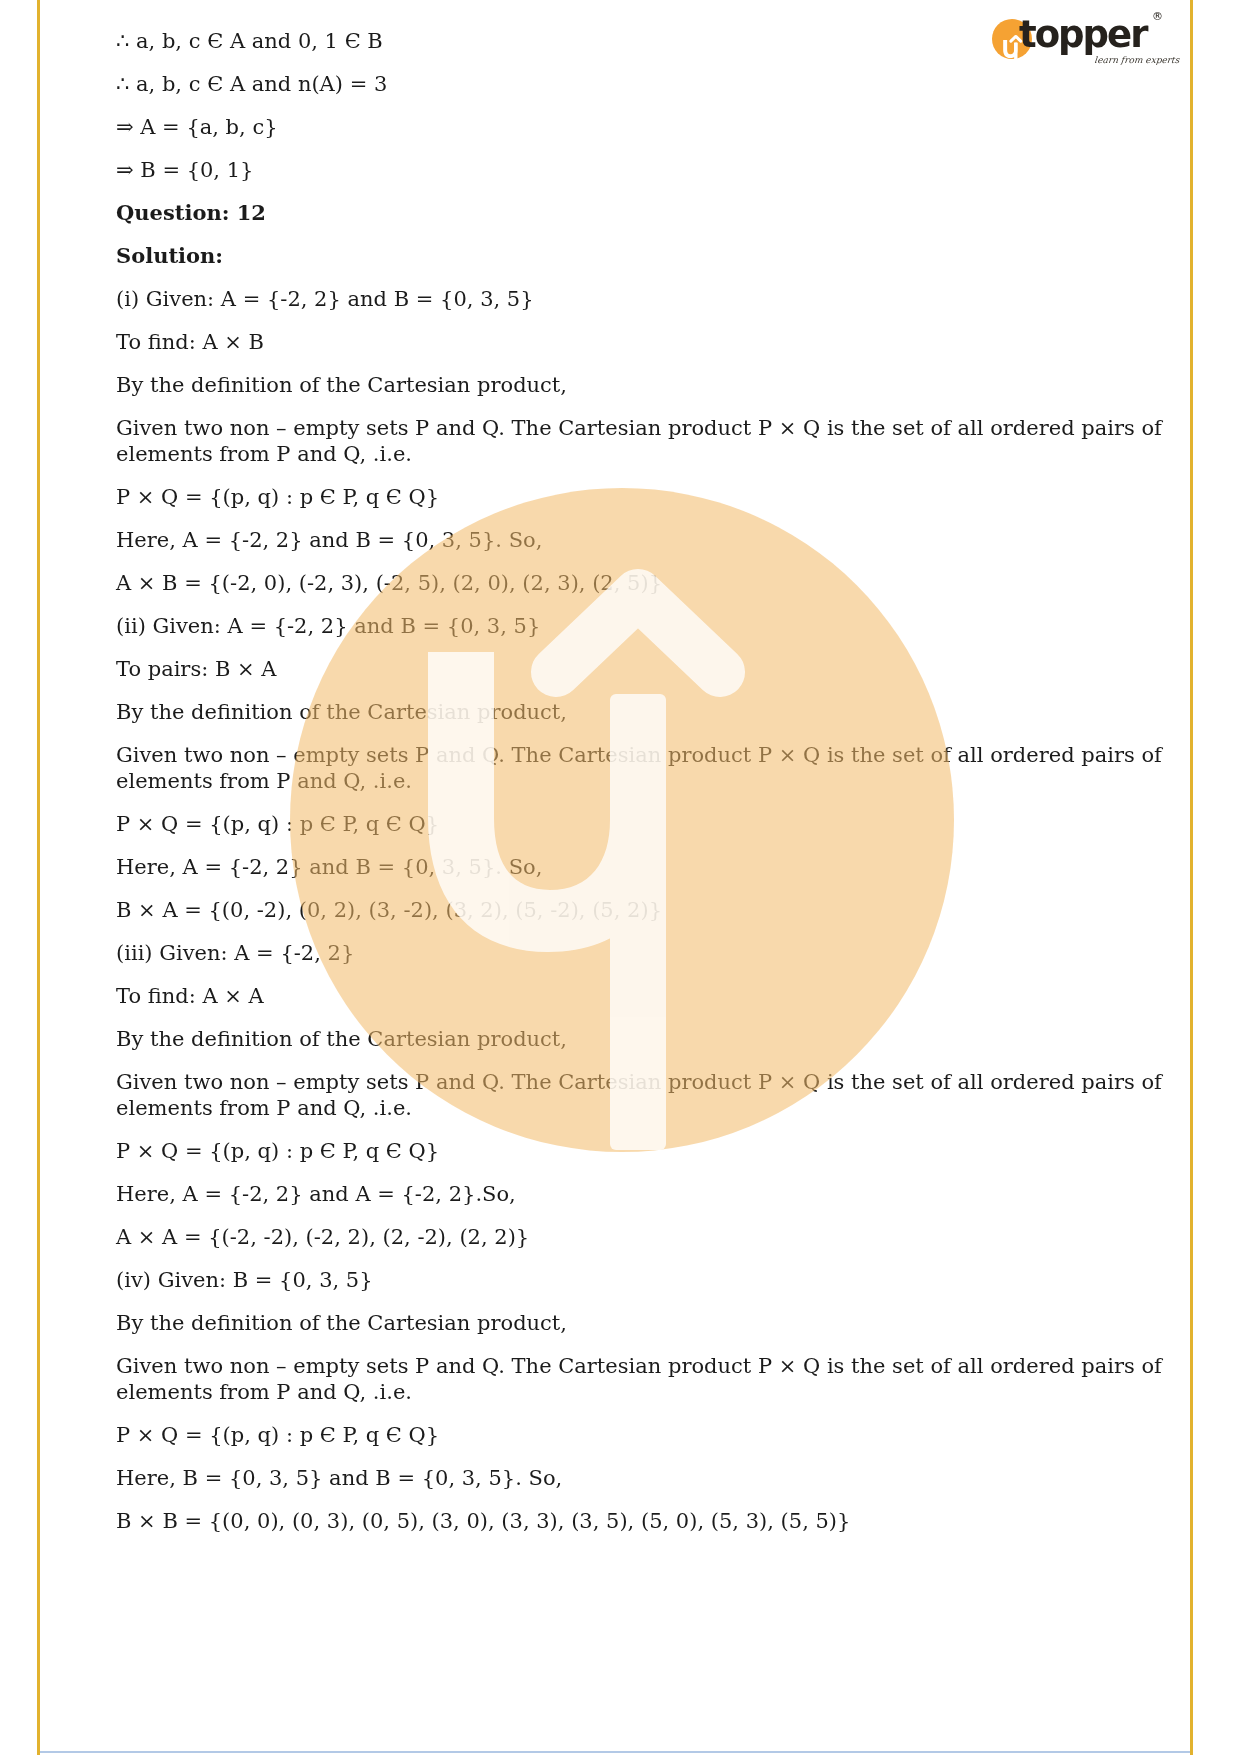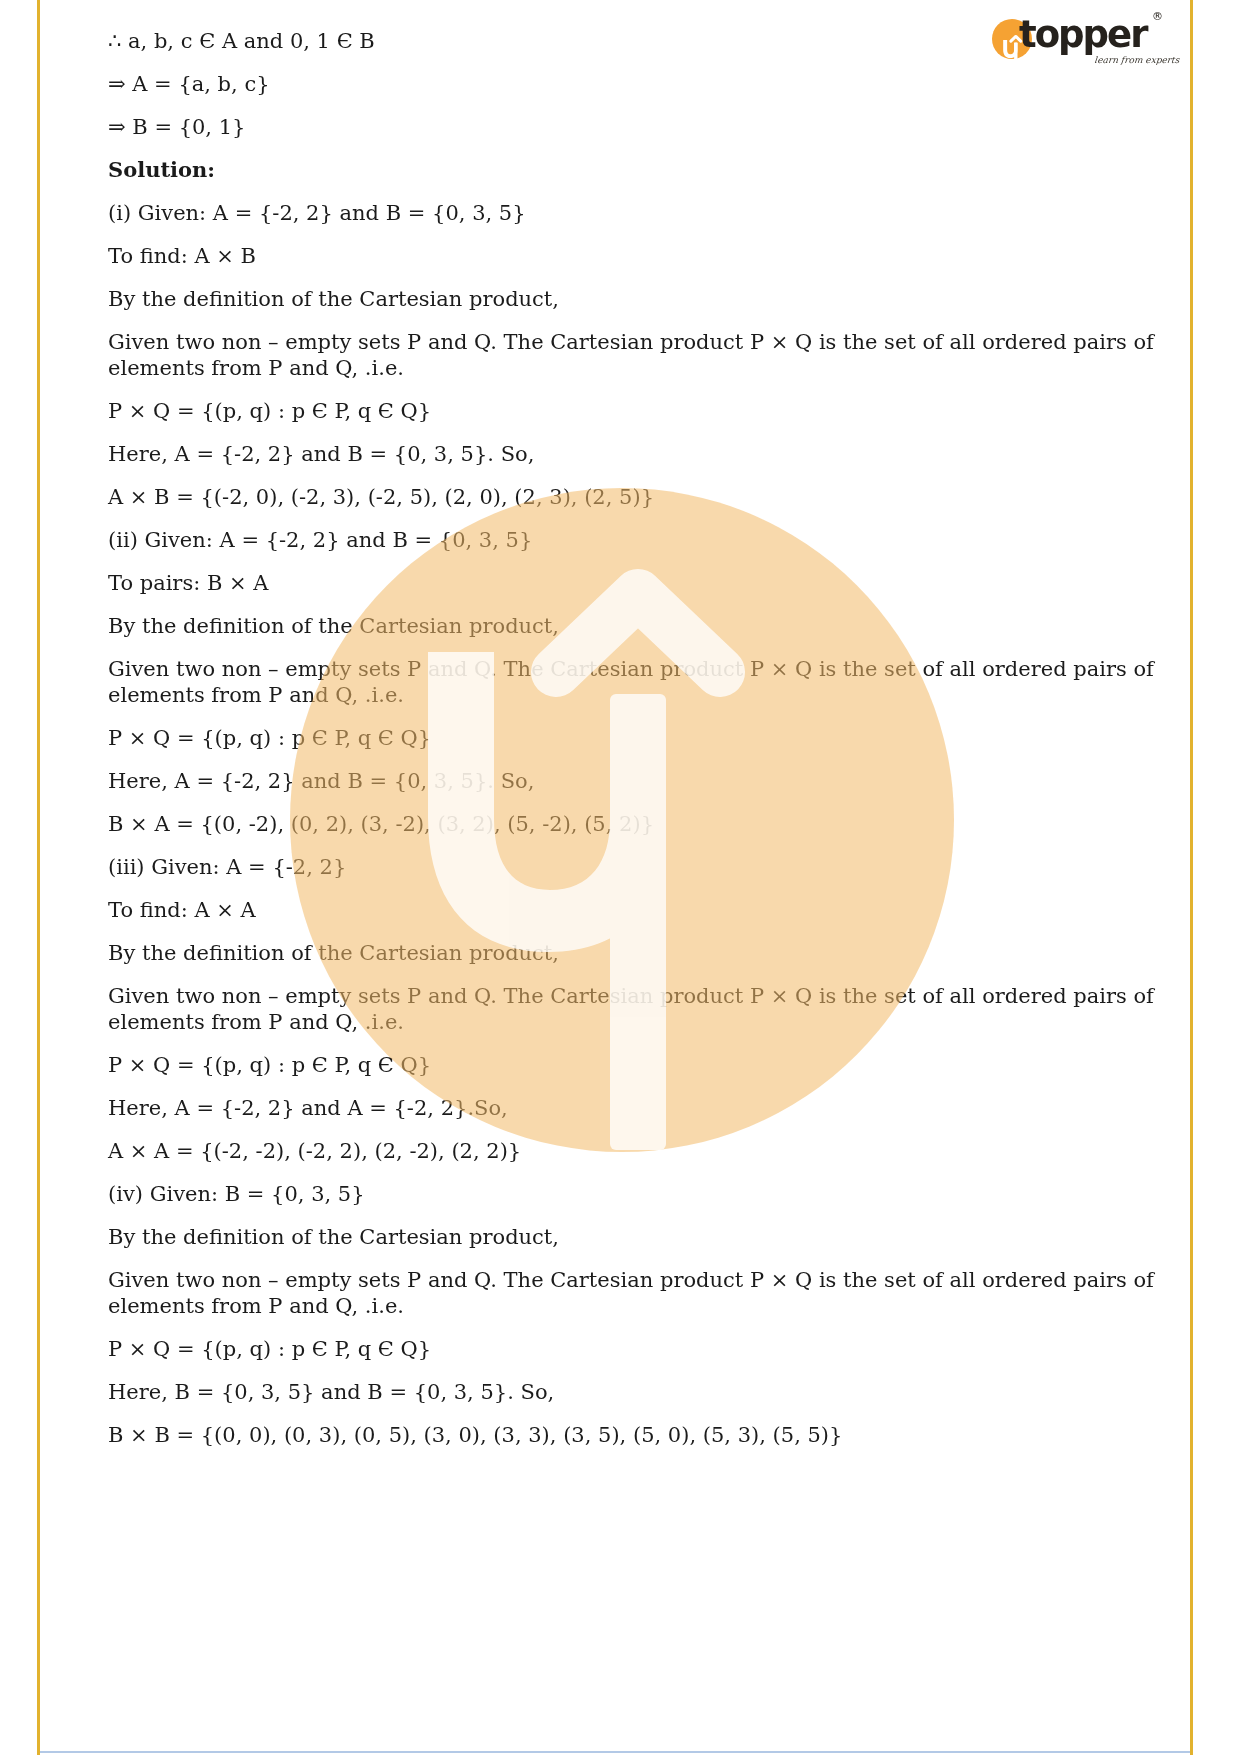--- a/index.html
+++ b/index.html
@@ -36,21 +36,21 @@
     font-family:"DejaVu Serif",serif;font-style:italic;
     font-size:9px;color:#3a362f;text-align:right;transform:skewX(-8deg);
     white-space:nowrap;
   }
 
   
   .content{
     position:absolute;left:108px;top:28px;width:1012px;
     font-size:21px;line-height:26px;color:#1b1b1b;
   }
-  .para{margin:0 0 17px 0;}
+  .para{margin:0 0 17px 8px;}
   .para.bold{font-weight:bold;}
   .line{white-space:pre;}
 
   
   .watermark{
     position:absolute;left:0;top:0;pointer-events:none;
   }
   .footer-rule{
     position:absolute;left:40px;top:1751px;width:1150px;height:2px;
   }
@@ -75,24 +75,30 @@
     <span class="logo-word">topper</span>
     <span class="logo-reg">®</span>
     <span class="logo-tagline">learn from experts</span>
   </div>
 
   <div class="content" style="color: rgb(27, 27, 27);">
       <div class="para">
         <div class="line">∴ a, b, c Є A and 0, 1 Є B</div>
       </div>
       <div class="para">
+        <div class="line">∴ a, b, c Є A and n(A) = 3</div>
+      </div>
+      <div class="para">
         <div class="line">⇒ A = {a, b, c}</div>
       </div>
       <div class="para">
         <div class="line">⇒ B = {0, 1}</div>
+      </div>
+      <div class="para bold">
+        <div class="line">Question: 12</div>
       </div>
       <div class="para bold">
         <div class="line">Solution:</div>
       </div>
       <div class="para">
         <div class="line">(i) Given: A = {-2, 2} and B = {0, 3, 5}</div>
       </div>
       <div class="para">
         <div class="line">To find: A × B</div>
       </div>

